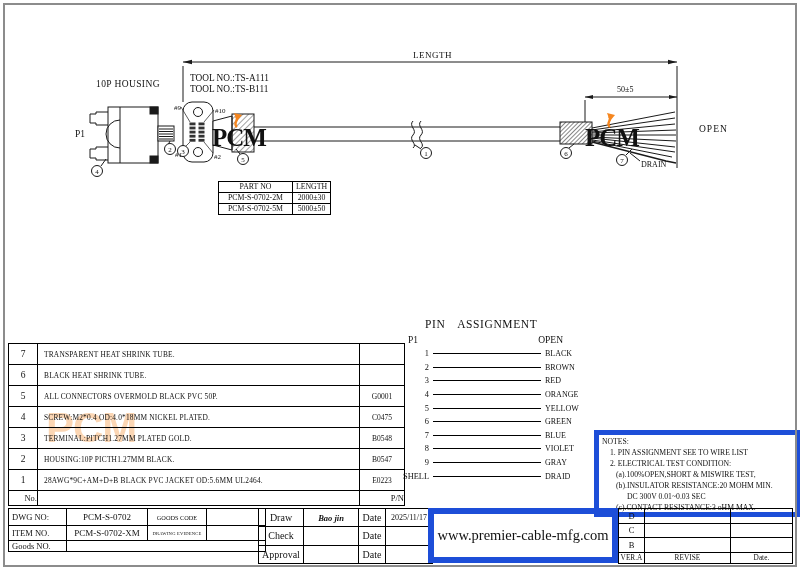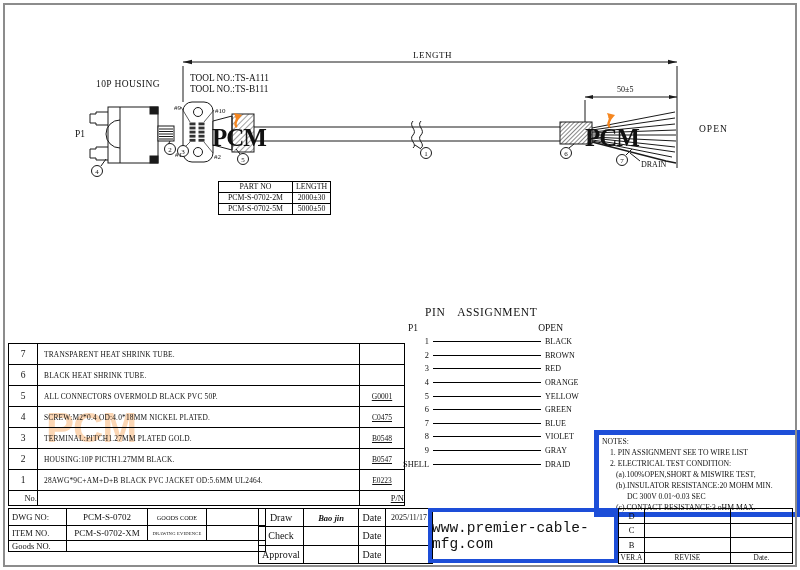--- a/index.html
+++ b/index.html
@@ -17,21 +17,21 @@
   .sheet-table{position:absolute;border-collapse:collapse;background:transparent;}
   .sheet-table td,.sheet-table th{border:1px solid #000;padding:0;font-weight:normal;background:transparent;}
 
   
   .part-table{left:218px;top:181px;}
   .part-table th,.part-table td{height:10px;text-align:center;font-size:7.8px;line-height:10px;}
   .part-table .cA{width:73px;} .part-table .cB{width:37px;}
 
   
   .pin-block{position:absolute;left:403px;top:306px;width:190px;}
-  .pin-title{font-size:11.5px;padding-left:22px;word-spacing:9px;letter-spacing:0.6px;}
+  .pin-title{font-size:11.5px;padding-left:22px;word-spacing:9px;letter-spacing:0.6px;margin-top:12px;}
   .pin-headers{display:flex;align-items:center;font-size:9.5px;margin:5px 0 2px 0;}
   .pin-h-left{margin-left:5px;}
   .pin-h-right{margin-left:auto;margin-right:30px;}
   .pin-row{display:flex;align-items:center;height:13.6px;font-size:8.4px;}
   .pin-num{min-width:26px;text-align:right;white-space:nowrap;}
   .pin-line{flex:1;height:1px;background:#000;margin:0 4px;}
   .pin-color{width:48px;font-size:8px;white-space:nowrap;}
 
   
   .notes-box{position:absolute;left:594px;top:430px;width:198px;height:76px;border:5px solid #1d4ed8;
@@ -42,21 +42,21 @@
 
   
   .watermark{position:absolute;left:46px;top:404px;font-family:"Liberation Sans","DejaVu Sans",sans-serif;
              font-weight:bold;font-size:42px;color:#F5861F;opacity:0.33;letter-spacing:-1px;z-index:0;}
 
   
   .bom-table{left:8px;top:343px;}
   .bom-table td{height:20px;}
   .bom-table td.c1{width:28px;text-align:center;font-size:9.5px;}
   .bom-table td.c2{width:315px;padding-left:6px;font-size:7.4px;letter-spacing:0.2px;}
-  .bom-table td.c3{width:44px;text-align:center;font-size:7.5px;text-decoration:underline;}
+  .bom-table td.c3{width:44px;text-align:center;font-size:7.5px;}
   .bom-table tr.bom-footer td{height:14px;text-align:right;}
   .bom-table tr.bom-footer td.c1{font-size:8.5px;}
   .bom-table tr.bom-footer td.c3{font-size:8.5px;}
 
   
   .titleblock{position:absolute;left:8px;top:508px;width:785px;height:55px;z-index:2;}
   .tb-a{left:0;top:0;}
   .tb-a td{font-size:8.5px;}
   .tb-a td.lbl{width:54px;padding-left:3px;}
   .tb-a td.val{width:80px;text-align:center;font-size:9px;}
@@ -67,22 +67,22 @@
   .tb-a tr.r3 td{height:8px;}  .tb-a tr.r4 td{height:11px;}
   .unit-cell{display:flex;align-items:center;gap:3px;padding-left:4px;font-size:8.5px;}
 
   .tb-b{left:250px;top:0;}
   .tb-b td{height:17.3px;font-size:10px;}
   .tb-b td.role{width:44px;text-align:center;}
   .tb-b td.sig{width:54px;text-align:center;font-style:italic;font-weight:bold;font-size:8.5px;}
   .tb-b td.dl{width:26px;text-align:center;}
   .tb-b td.dv{width:46px;text-align:center;font-size:8px;}
 
-  .website-box{position:absolute;left:420px;top:0;width:190px;height:55px;border:4px solid #1d4ed8;
-               box-sizing:border-box;display:flex;align-items:center;justify-content:center;font-size:14.5px;font-family:Liberation Mono, monospace;}
+  .website-box{position:absolute;left:420px;top:0;width:190px;height:55px;border:6px solid #1d4ed8;
+               box-sizing:border-box;display:flex;align-items:center;justify-content:center;font-size:14.5px;}
 
   .tb-d{left:610px;top:0;}
   .tb-d td{font-size:8.5px;text-align:center;}
   .tb-d td.rl{width:25px;} .tb-d td.rm{width:86px;} .tb-d td.rr{width:62px;}
   .tb-d tr td{height:13.6px;}
   .tb-d tr.rev-footer td{height:10px;font-size:7.3px;}
 </style>
 </head>
 <body>
 

